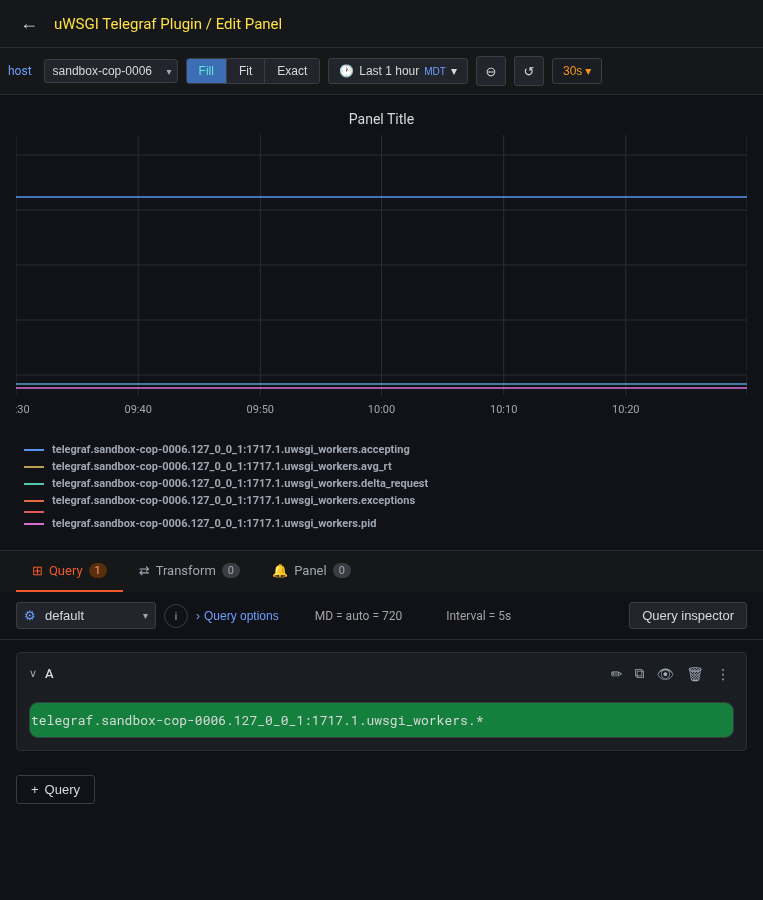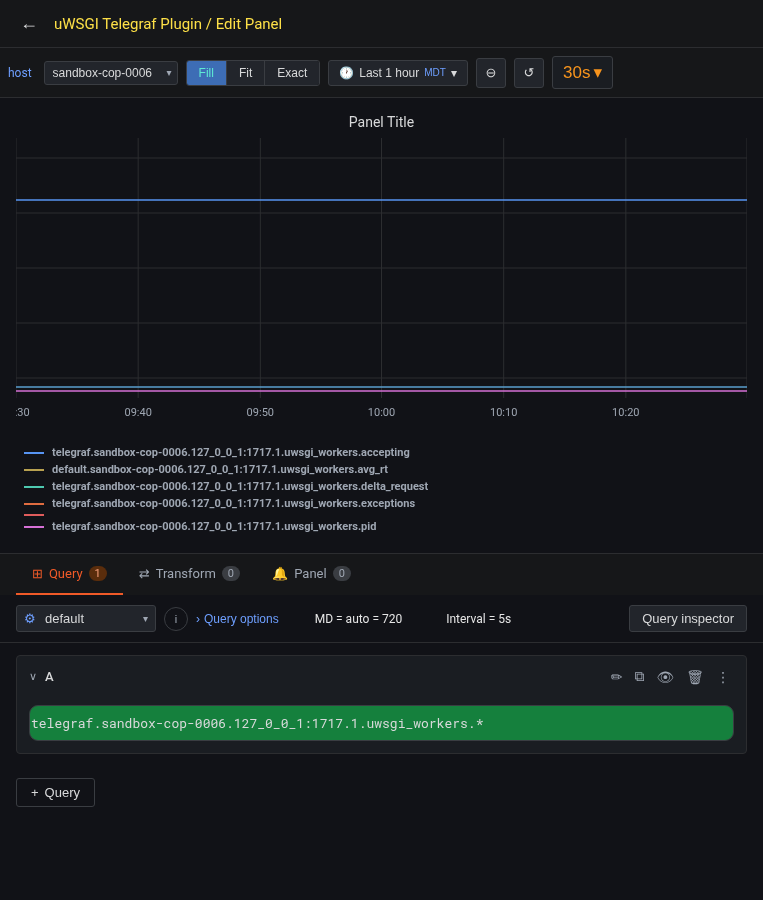--- a/index.html
+++ b/index.html
@@ -122,21 +122,21 @@
       justify-content: center;
       cursor: pointer;
       font-size: 13px;
     }
     .refresh-btn {
       background: #1a1d22;
       border: 1px solid #3a3d42;
       color: #f7941d;
       border-radius: 3px;
       padding: 5px 10px;
-      font-size: 17px;
+      font-size: 12px;
       cursor: pointer;
       display: flex;
       align-items: center;
       gap: 3px;
     }
 
     
     .chart-container {
       background: #111217;
       padding: 16px 0 8px 0;
@@ -269,21 +269,21 @@
       display: flex;
       align-items: center;
       gap: 4px;
       color: #6e9fff;
       cursor: pointer;
       font-size: 12px;
       background: none;
       border: none;
     }
     .query-options-meta {
-      color: #e5e5e5;
+      color: #a3a3a3;
       font-size: 12px;
       padding-left: 28px;
     }
     .query-inspector-btn {
       background: #22252b;
       border: 1px solid #3a3d42;
       color: #d8d9da;
       border-radius: 3px;
       padding: 5px 12px;
       font-size: 13px;
@@ -444,21 +444,21 @@
     </svg>
   </div>
 
   <div class="legend">
     <div class="legend-item">
       <div class="legend-line" style="background:#5794f2;"></div>
       <span>telegraf.sandbox-cop-0006.127_0_0_1:1717.1.uwsgi_workers.accepting</span>
     </div>
     <div class="legend-item">
       <div class="legend-line" style="background:#b8a150;"></div>
-      <span>default.sandbox-cop-0006.127_0_0_1:1717.1.uwsgi_workers.avg_rt</span>
+      <span>telegraf.sandbox-cop-0006.127_0_0_1:1717.1.uwsgi_workers.avg_rt</span>
     </div>
     <div class="legend-item">
       <div class="legend-line" style="background:#4ec9b0;"></div>
       <span>telegraf.sandbox-cop-0006.127_0_0_1:1717.1.uwsgi_workers.delta_request</span>
     </div>
     <div class="legend-item">
       <div class="legend-line" style="background:#e06c40;"></div>
       <span>telegraf.sandbox-cop-0006.127_0_0_1:1717.1.uwsgi_workers.exceptions</span>
     </div>
     <div class="legend-item">

